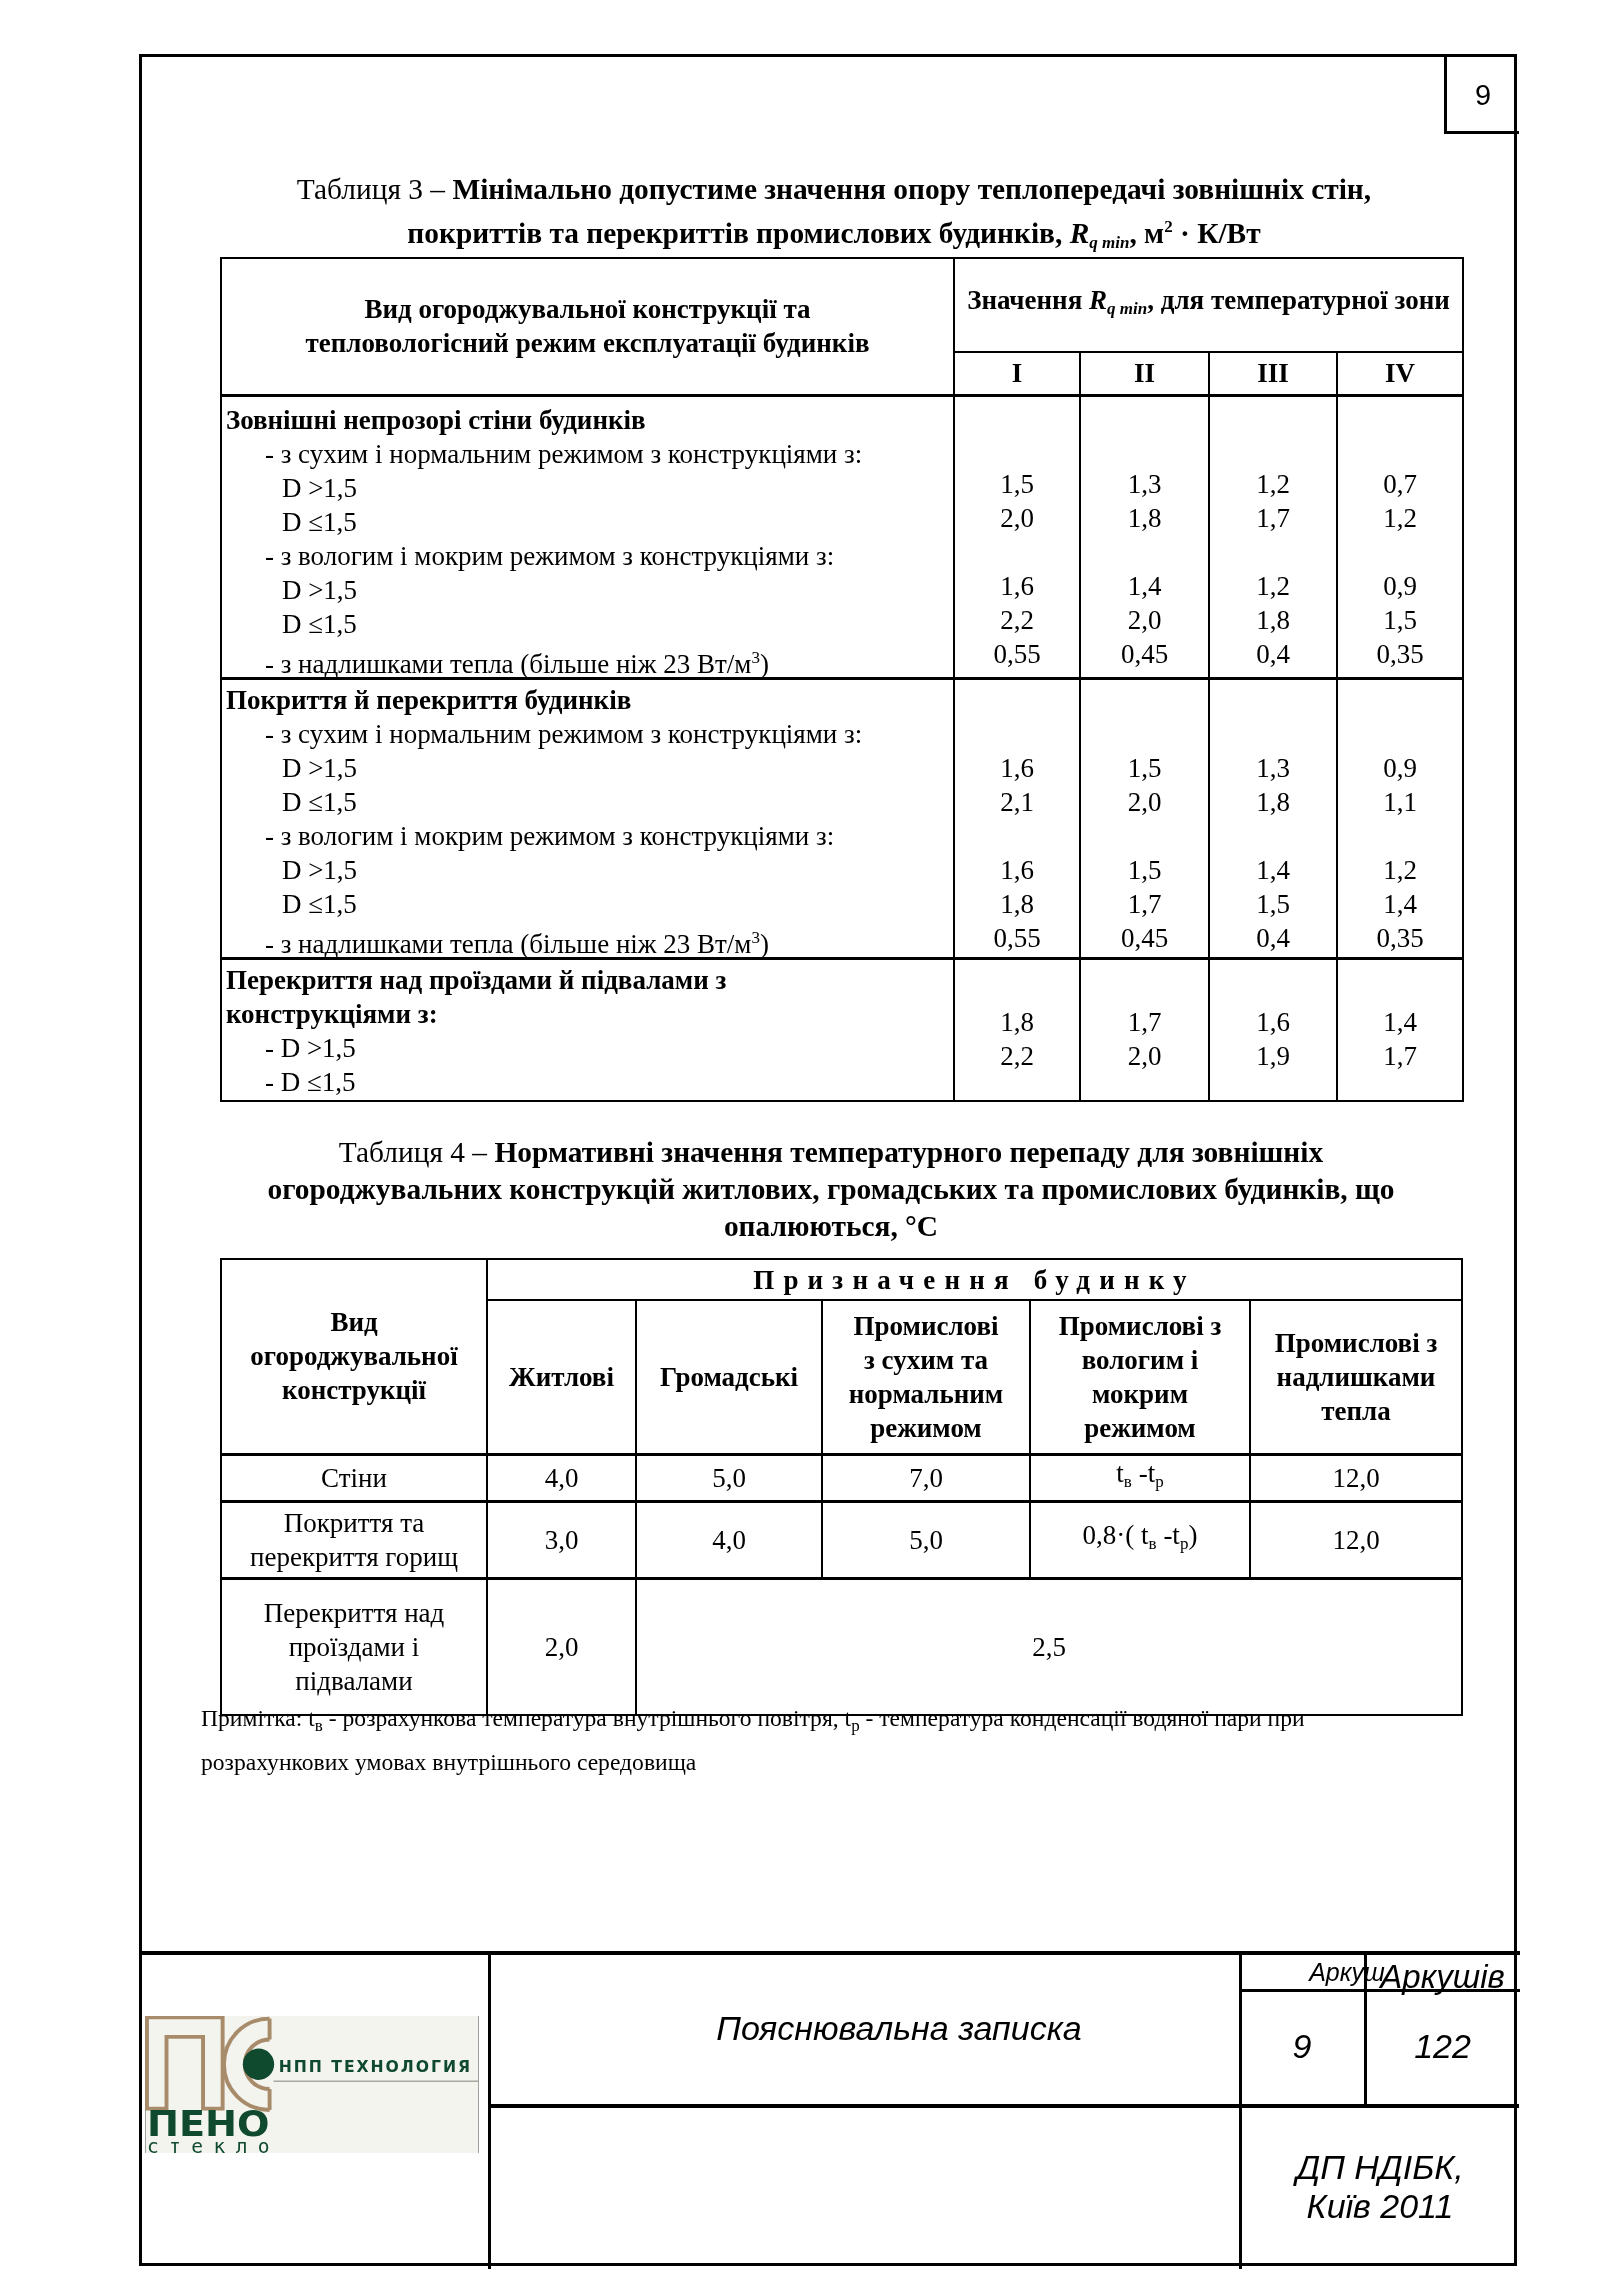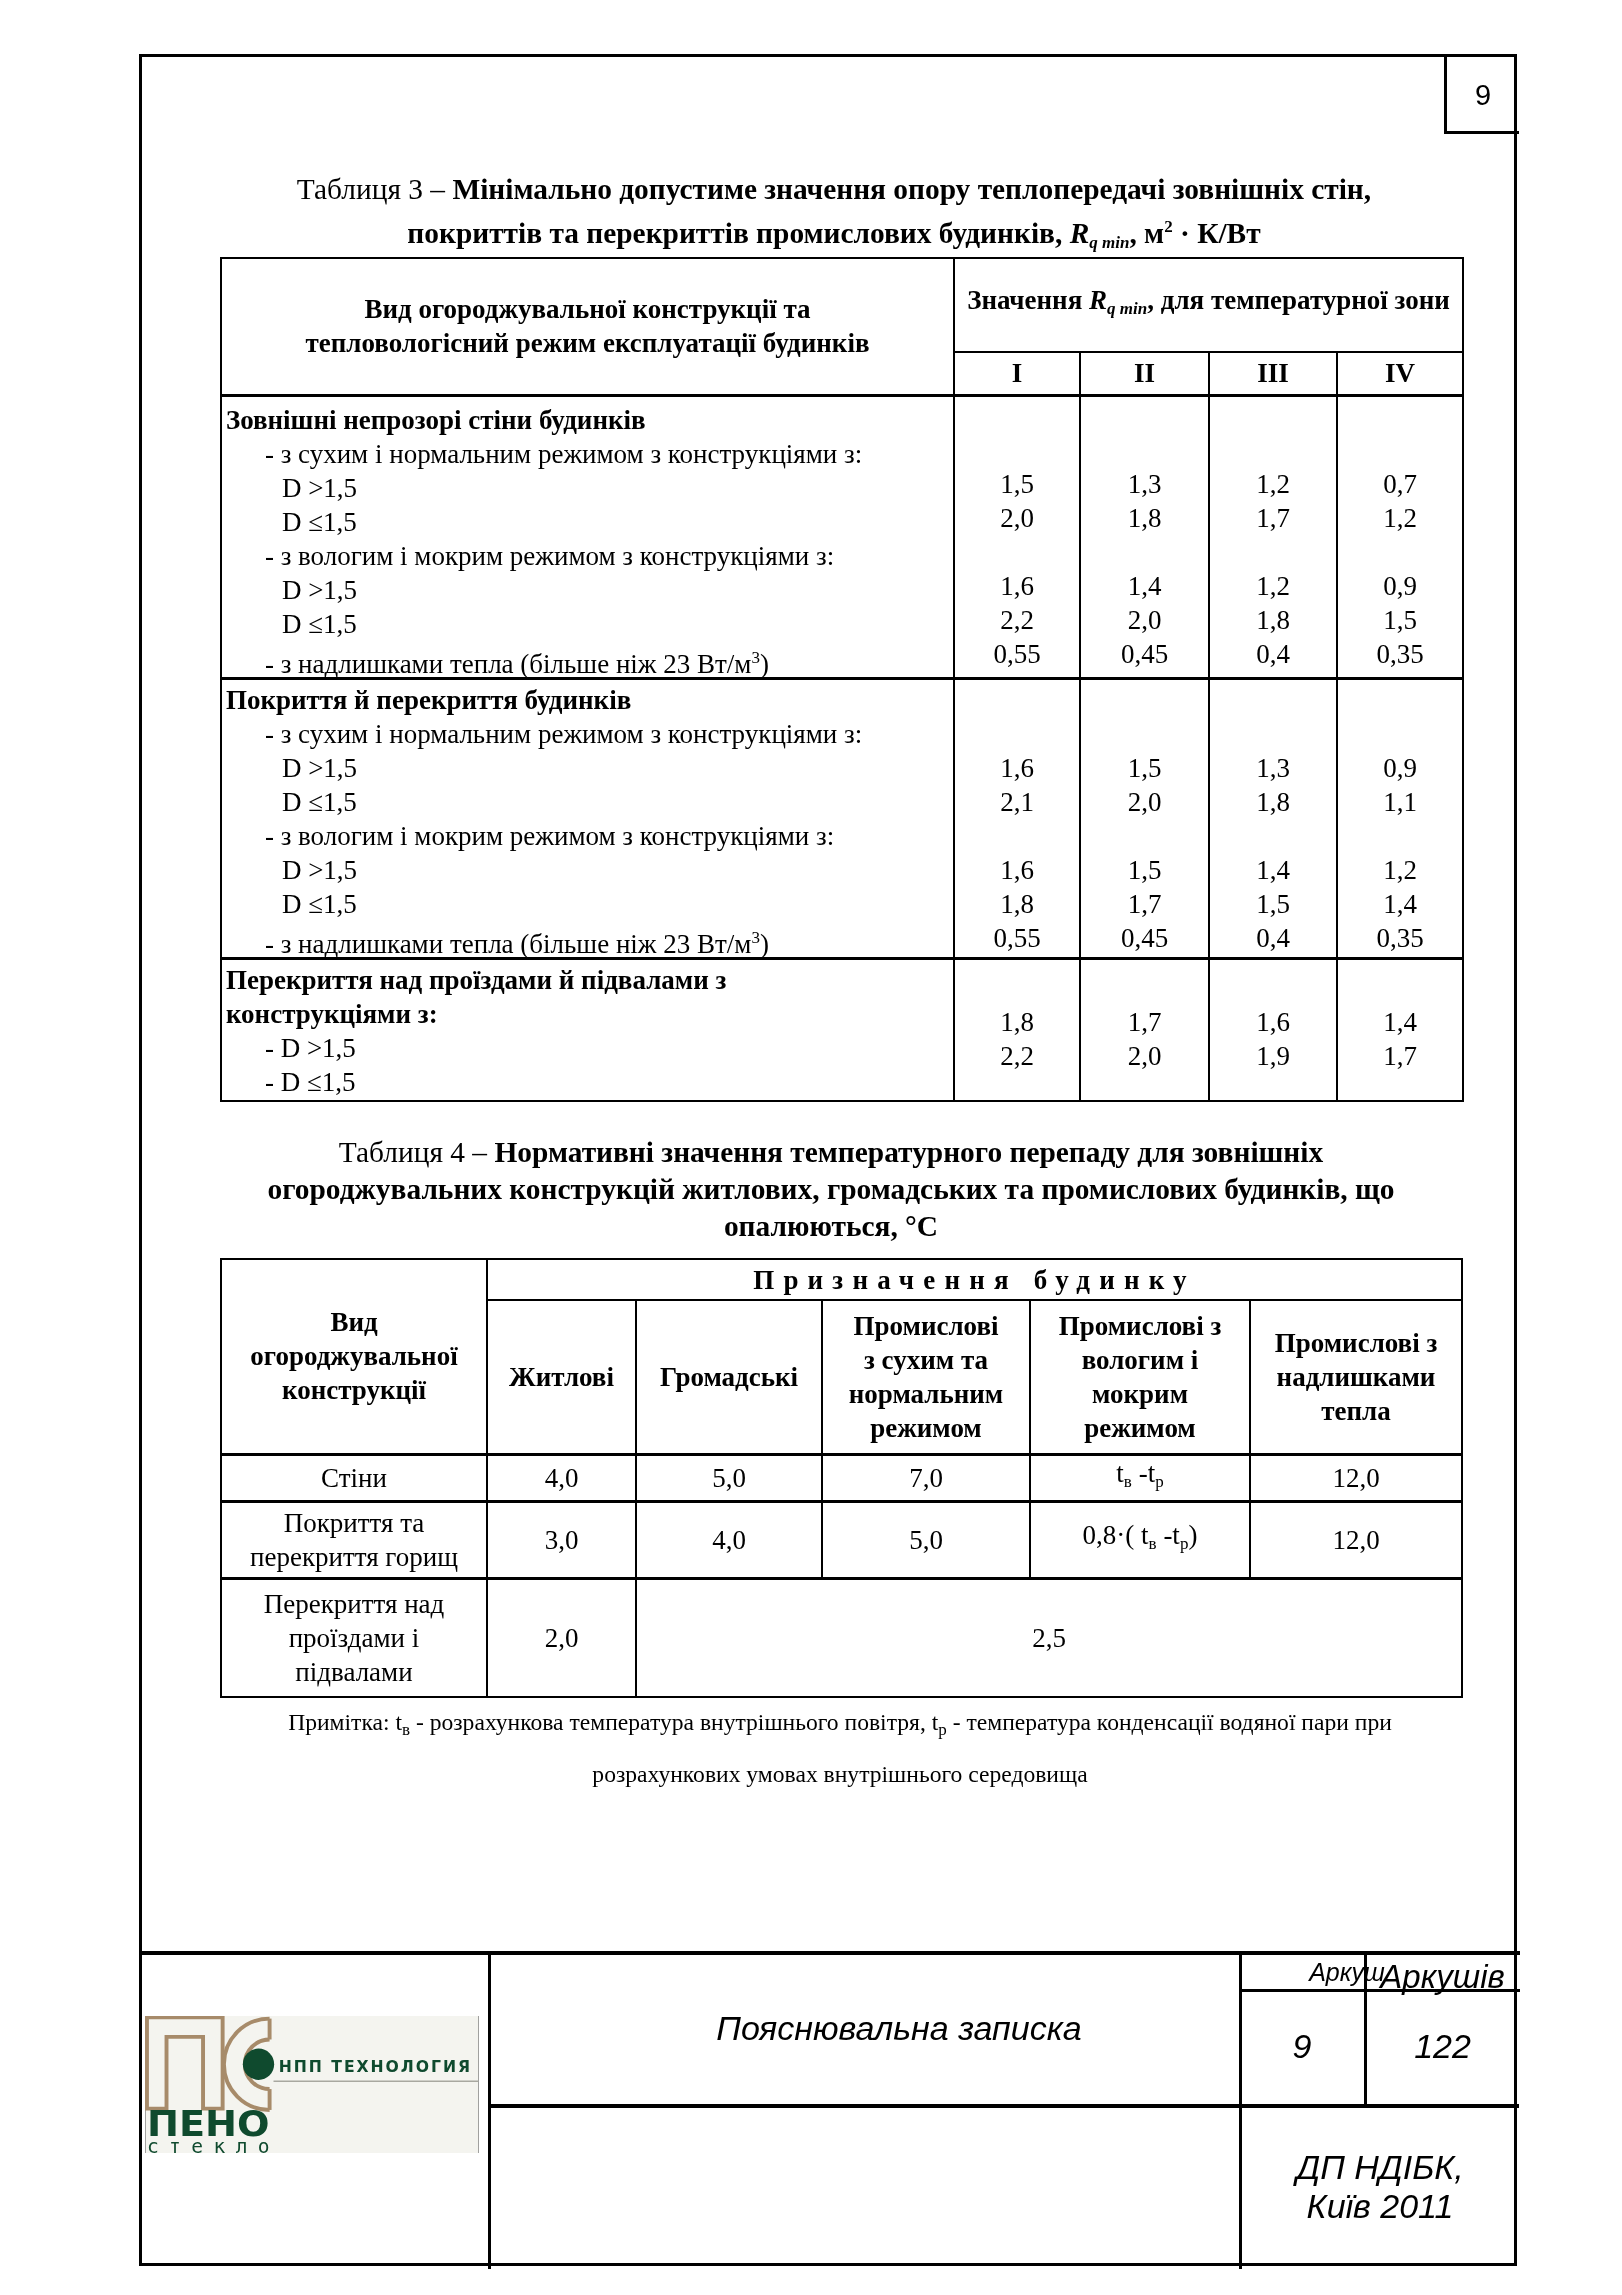--- a/index.html
+++ b/index.html
@@ -22,21 +22,21 @@
   .t3 .num { text-align:center; vertical-align:top; }
   .t3 .thick-top { border-top:3.9px solid #000; }
   .line { display:block; white-space:nowrap; height:34px; }
   .ind1 { padding-left:39px; }
   .ind2 { padding-left:56px; }
   .bold { font-weight:bold; }
   .t4 td { font-size:27px; line-height:34px; text-align:center; }
   .t4 .hdr { font-weight:bold; }
   .spaced { letter-spacing:9.2px; }
   .t4 .thick-top { border-top:3.9px solid #000; }
-  .note { left:189px; width:1302px; font-size:23.6px; line-height:45px;text-align:center; }
+  .note { left:201px; width:1302px; font-size:23.6px; line-height:36px; }
   .tb-line { background:#000; }
   .tb-text { font-family:"Liberation Sans", sans-serif; font-style:italic; text-align:center; }
   .logo { left:145px; top:2016px; width:334px; height:137px; background:#737373; }
 </style>
 </head>
 <body>
 
 <div class="abs frame"></div>
 <div class="abs pagebox">
   <span>9</span>
@@ -265,21 +265,21 @@
     <td class="thick-top">
       <div>Покриття та</div>
       <div>перекриття горищ</div>
     </td>
     <td class="thick-top">3,0</td>
     <td class="thick-top">4,0</td>
     <td class="thick-top">5,0</td>
     <td class="thick-top"><span>0,8·( t</span><sub class="small">в</sub><span> -t</span><sub class="small">р</sub><span>)</span></td>
     <td class="thick-top">12,0</td>
   </tr>
-  <tr style="height:119px;">
+  <tr style="height:137px;">
     <td class="thick-top">
       <div>Перекриття над</div>
       <div>проїздами і</div>
       <div>підвалами</div>
     </td>
     <td class="thick-top">2,0</td>
     <td class="thick-top" colspan="4">2,5</td>
   </tr>
 </tbody>
   </table>

